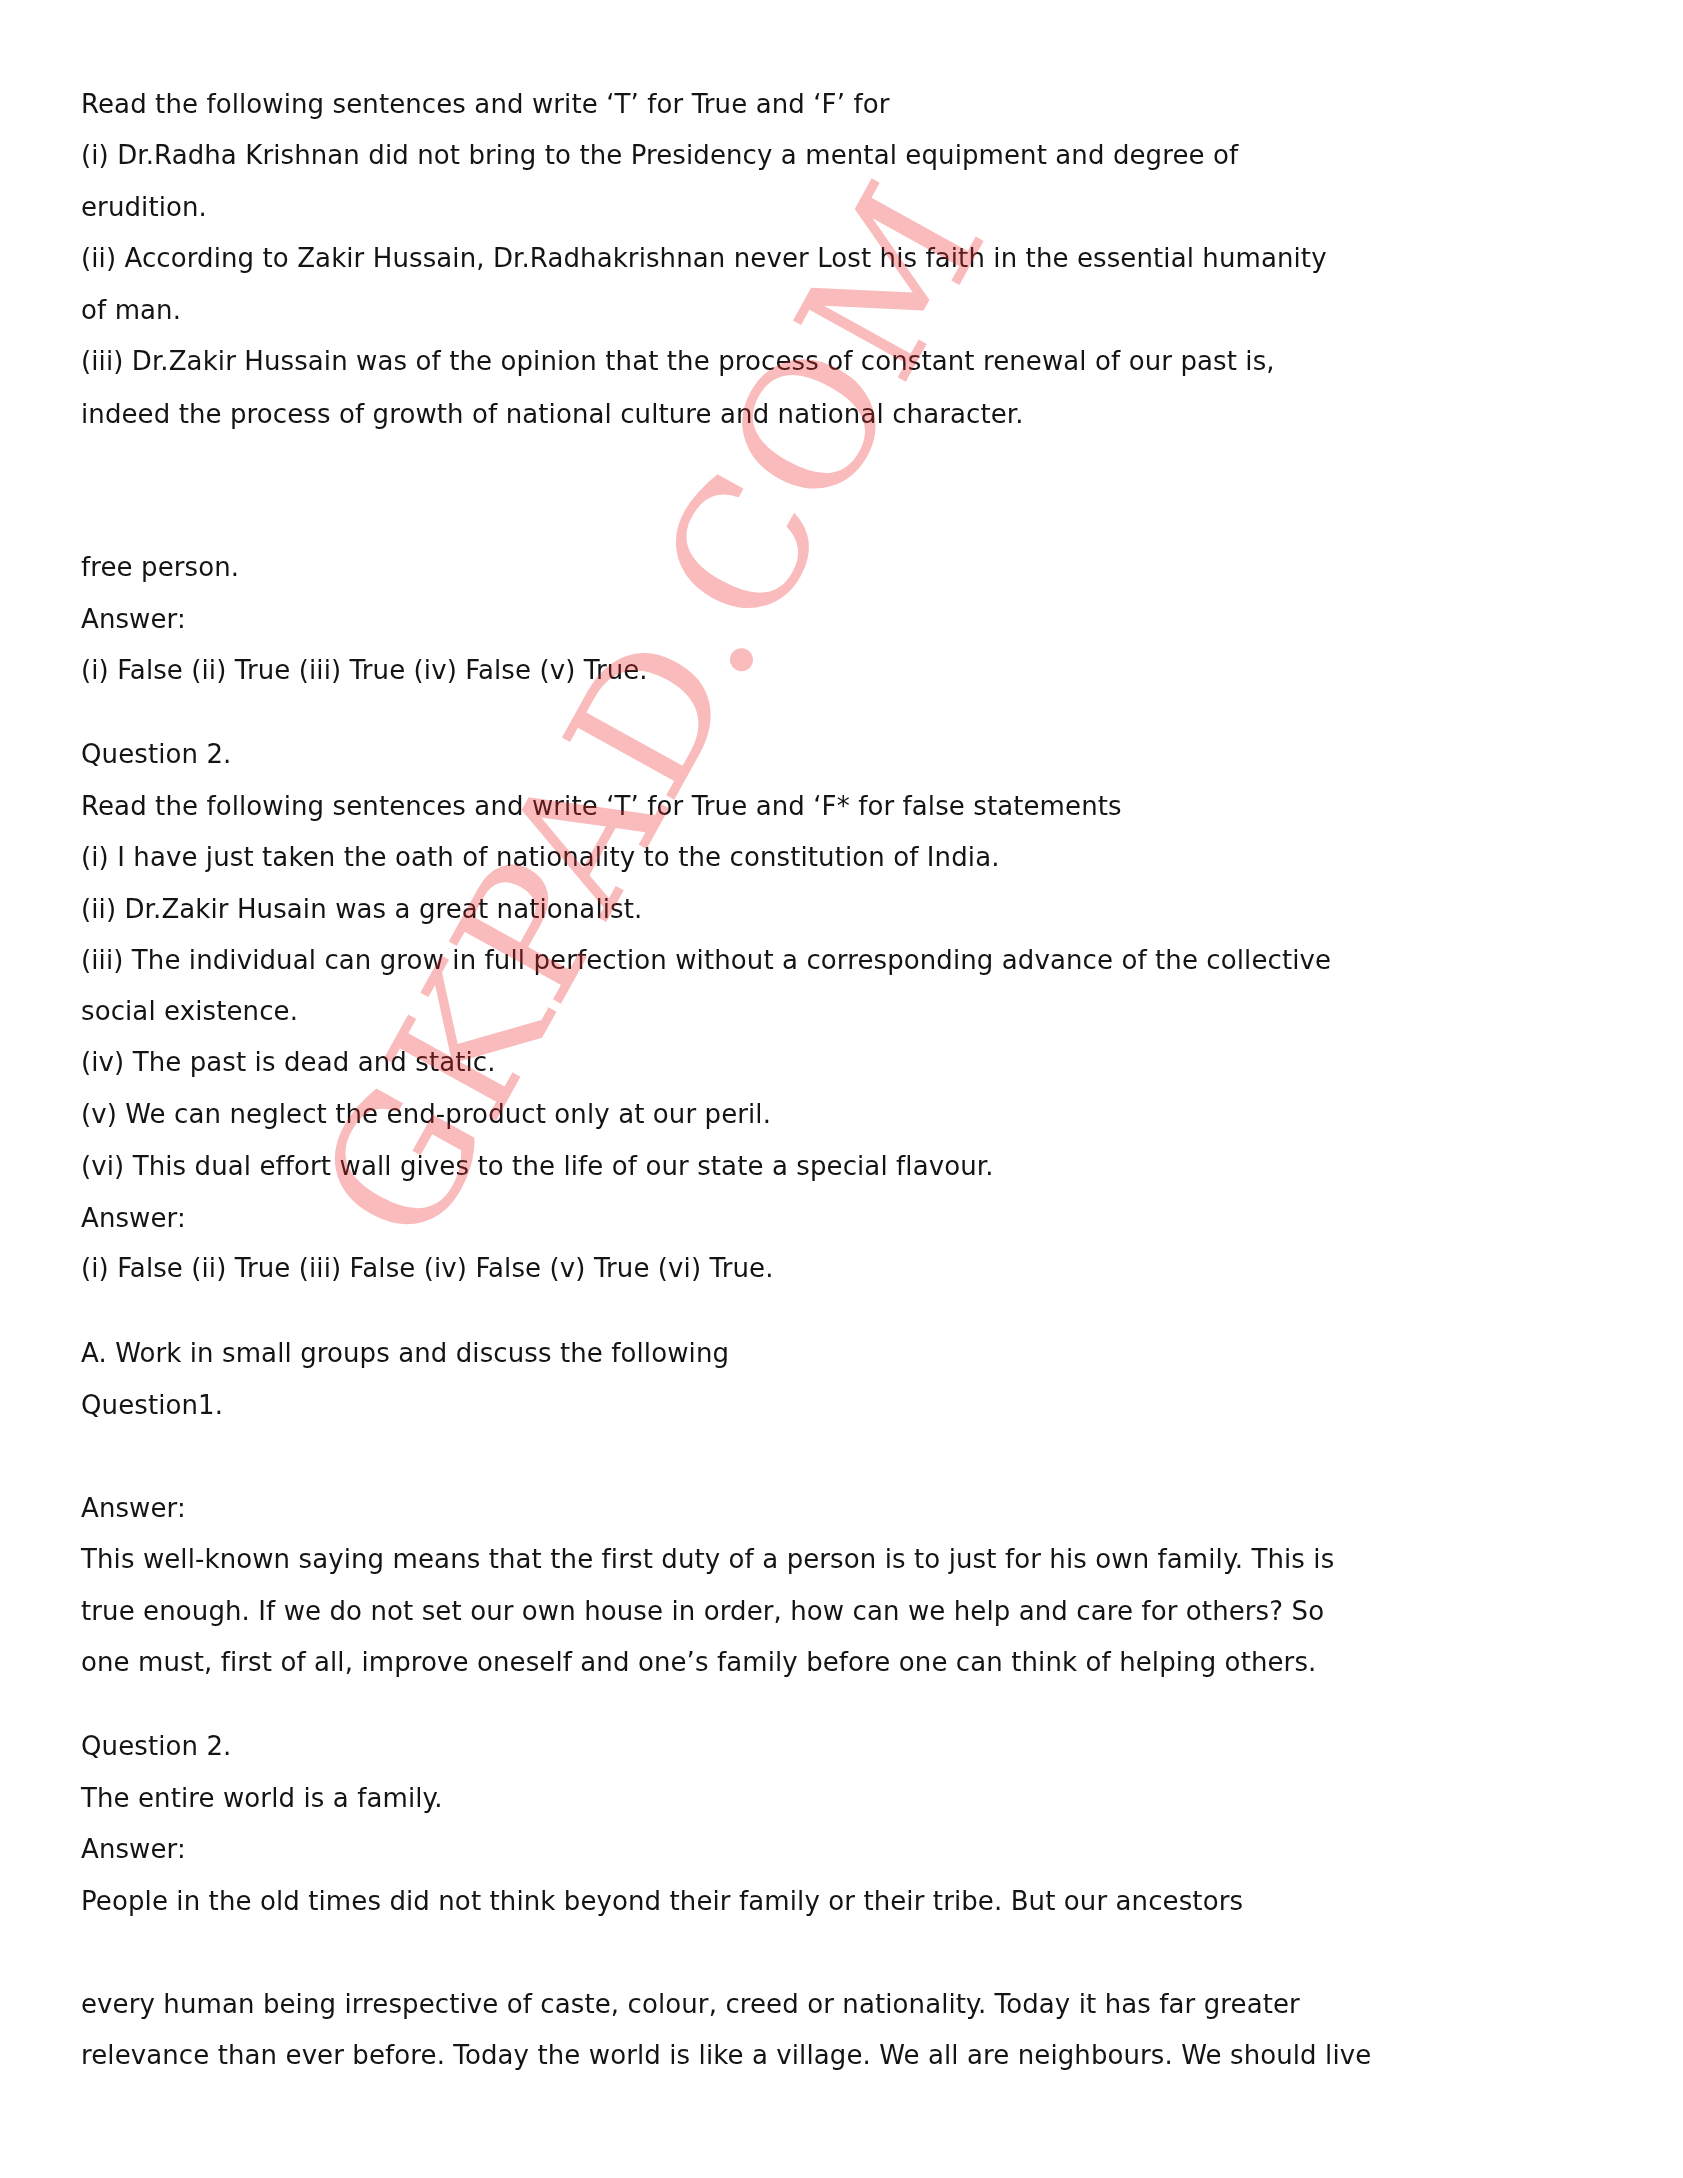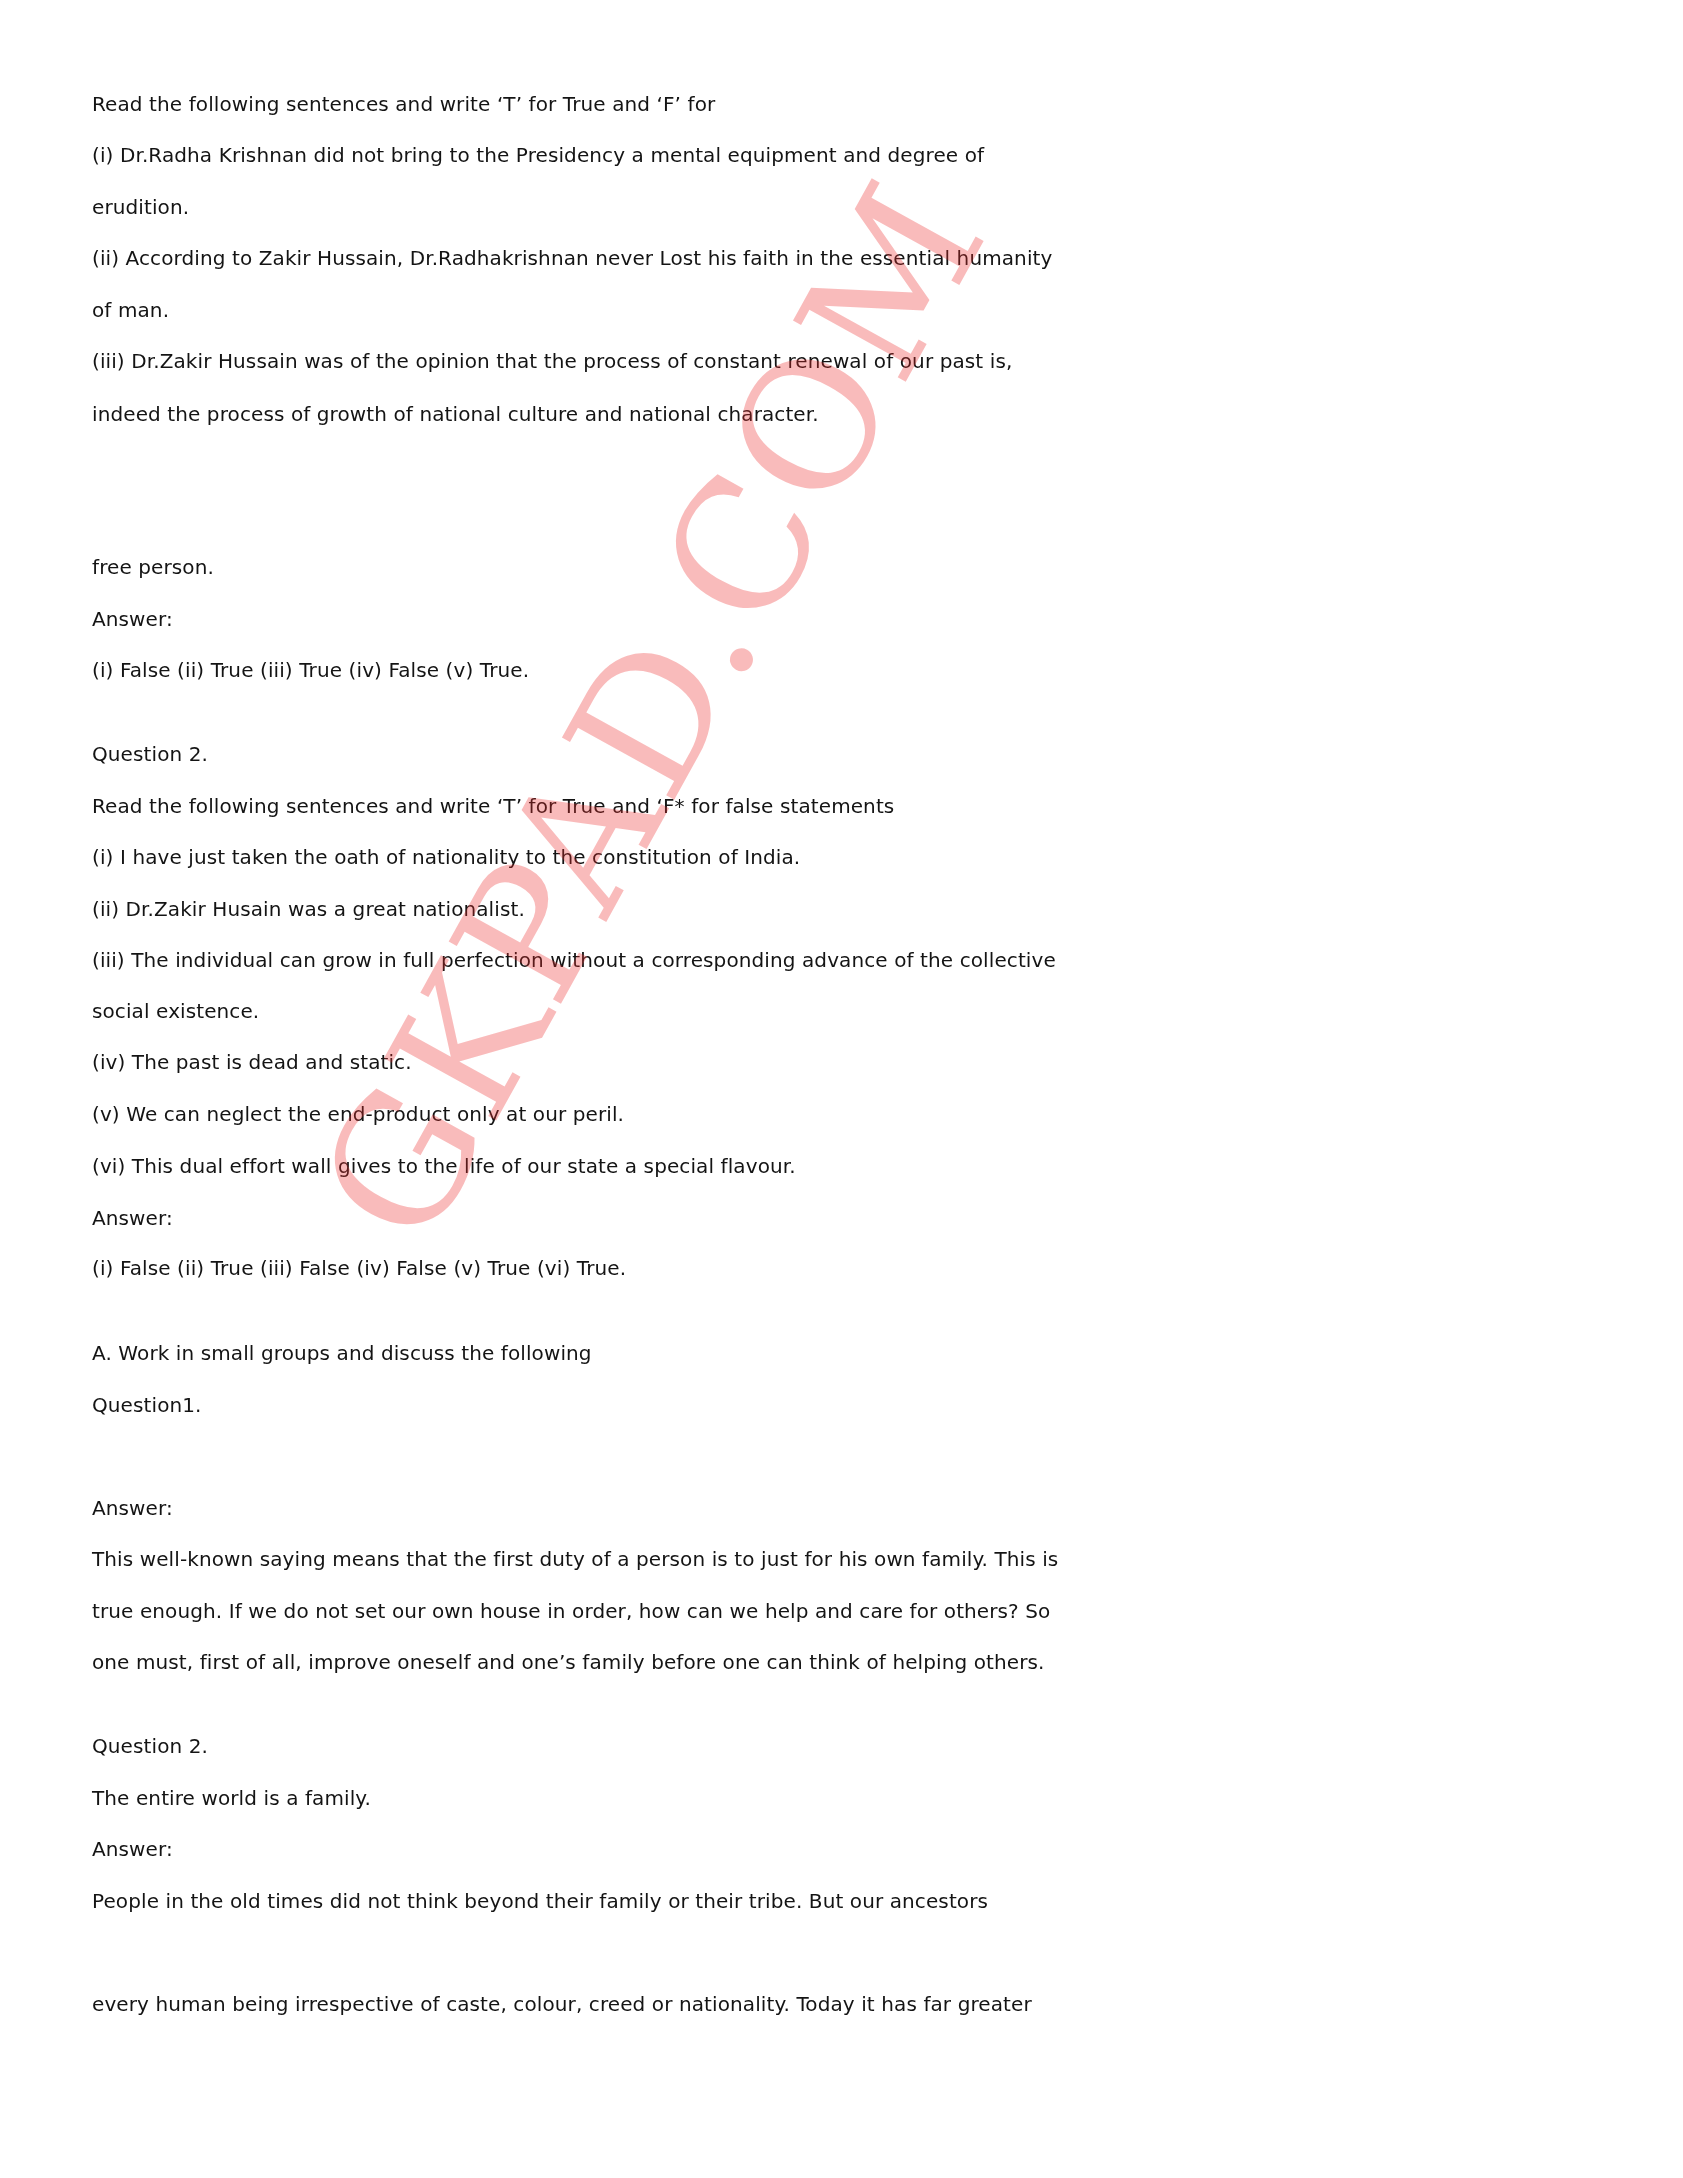--- a/index.html
+++ b/index.html
@@ -15,24 +15,24 @@
       font-family: "DejaVu Sans", "Liberation Sans", sans-serif;
       color: #141414;
     }
     .page {
       position: absolute;
       left: 0; top: 0;
       width: 1683px; height: 2178px;
     }
     .line {
       position: absolute;
-      left: 92px;
+      left: 81px;
       height: 51px;
       line-height: 51px;
-      font-size: 20px;
+      font-size: 26px;
       letter-spacing: 0.1px;
       white-space: nowrap;
       transform: translateY(-26px);
     }
     .watermark {
       position: absolute;
       left: 653px;
       top: 713px;
       transform: translate(-50%, -50%) rotate(-61deg);
       font-family: "DejaVu Serif", "Liberation Serif", serif;
@@ -77,16 +77,17 @@
   <div class="line" style="top:1509px">Answer:</div>
   <div class="line" style="top:1560px">This well-known saying means that the first duty of a person is to just for his own family. This is</div>
   <div class="line" style="top:1612px">true enough. If we do not set our own house in order, how can we help and care for others? So</div>
   <div class="line" style="top:1663px">one must, first of all, improve oneself and one’s family before one can think of helping others.</div>
 
   <div class="line" style="top:1747px">Question 2.</div>
   <div class="line" style="top:1799px">The entire world is a family.</div>
   <div class="line" style="top:1850px">Answer:</div>
   <div class="line" style="top:1902px">People in the old times did not think beyond their family or their tribe. But our ancestors</div>
   <div class="line" style="top:2005px">every human being irrespective of caste, colour, creed or nationality. Today it has far greater</div>
+  <div class="line" style="top:2056px">relevance than ever before. Today the world is like a village. We all are neighbours. We should live</div>
 
   <div class="watermark">GKPAD.COM</div>
 </div>
 
 
 </body></html>

